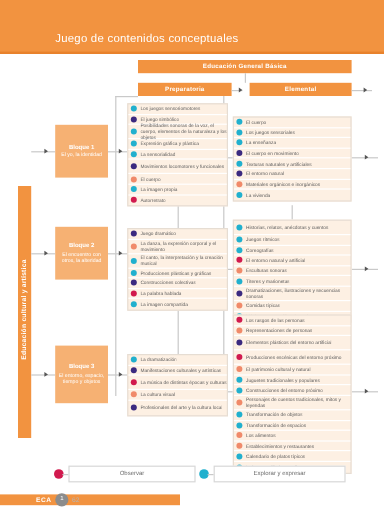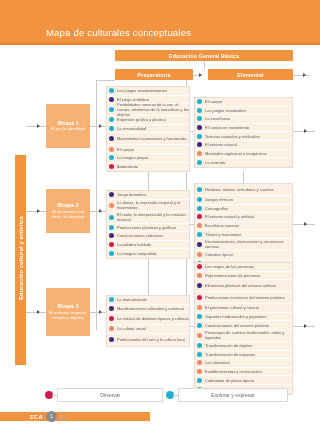--- a/index.html
+++ b/index.html
@@ -145,21 +145,21 @@
     border-top:2px solid transparent;
     border-bottom:2px solid transparent;
     border-left:3px solid #555555;
   }
 </style>
 </head>
 <body>
 
 <div class="header-band"></div>
 <div class="header-rule"></div>
-<div class="header-title">Mapa de culturales conceptuales</div>
+<div class="header-title">Juego de contenidos conceptuales</div>
 
 <div class="vbar">
   <div class="vbar-label">Educación cultural y artística</div>
 </div>
 
 <div class="box-top" id="egb">Educación General Básica</div>
 <div class="box-top" id="prep">Preparatoria</div>
 <div class="box-top" id="elem">Elemental</div>
 
 <div class="ln lnv" style="left:204px; top:61px; height:8px;"></div>

